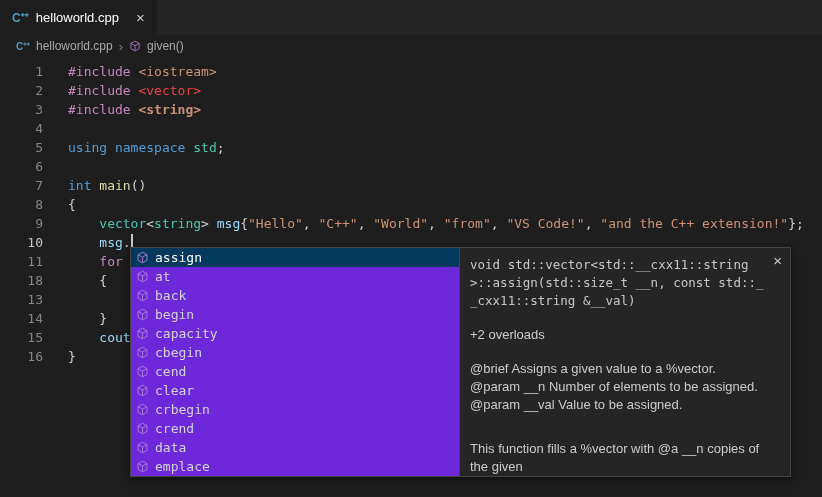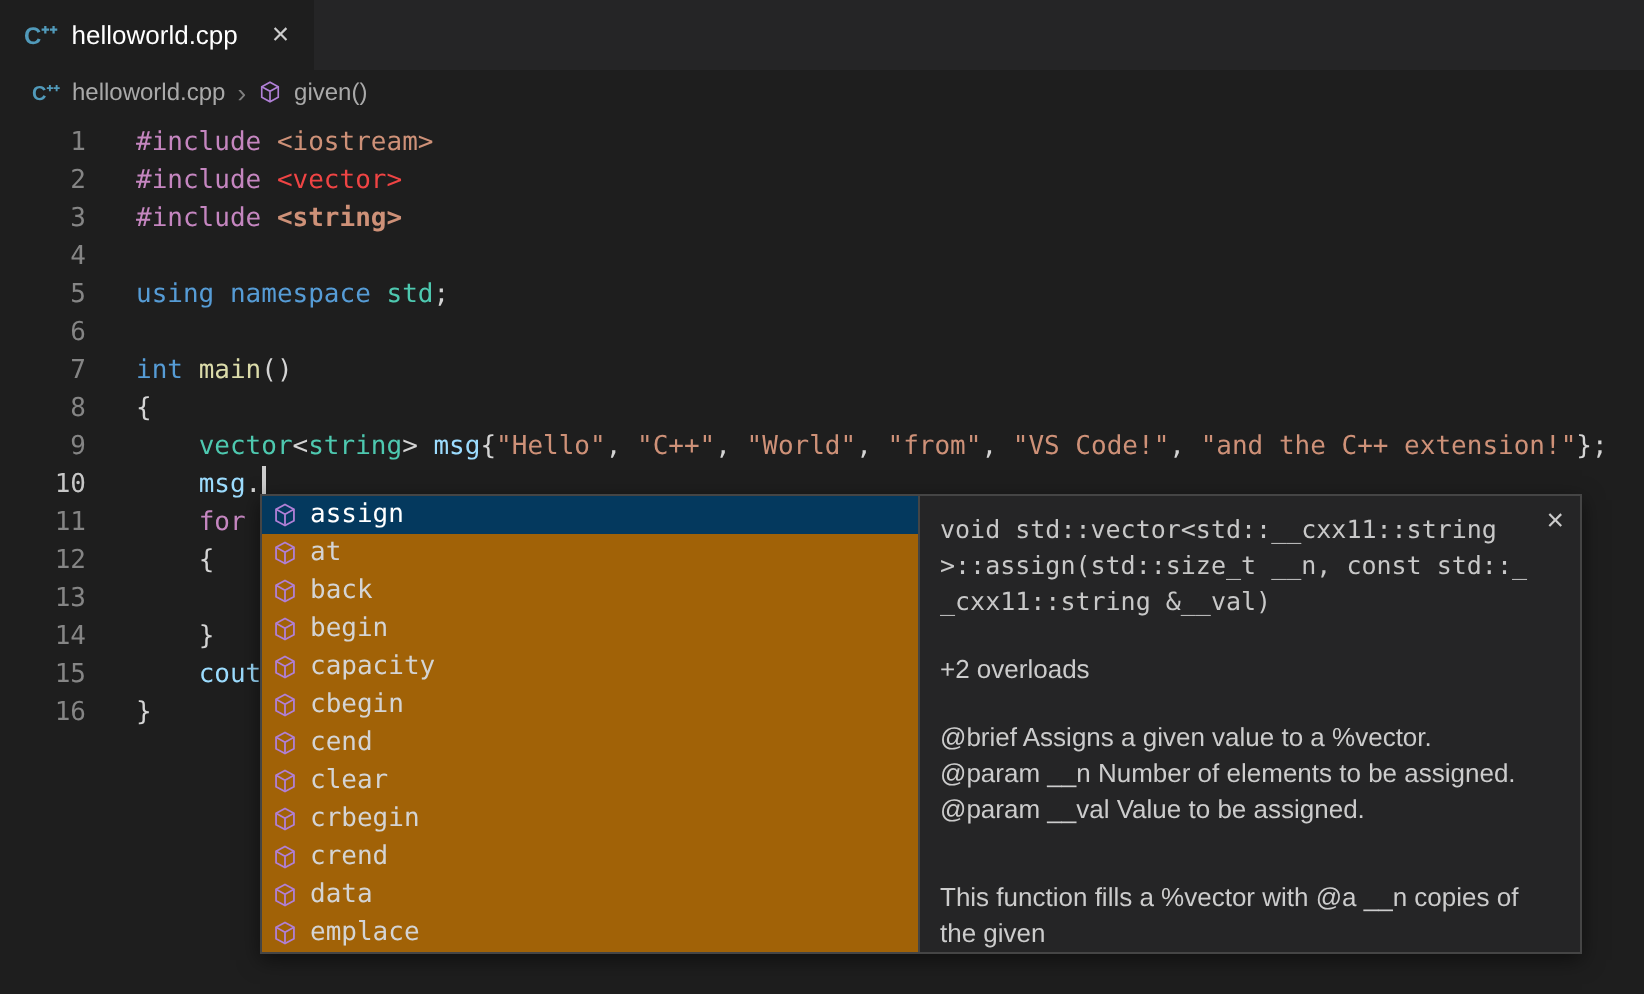--- a/index.html
+++ b/index.html
@@ -48,21 +48,21 @@
   }
 
   
   .suggest-widget {
     position:absolute; left:130px; top:247px;
     display:flex; z-index:10;
     box-shadow:0 3px 10px rgba(0,0,0,0.5);
   }
   .suggest-list {
     width:330px; height:230px; overflow:hidden;
-    background:#a16207; border:1px solid #454545;
+    background:#6d28d9; border:1px solid #454545;
   }
   .suggest-item {
     display:flex; align-items:center; gap:6px;
     height:19px; padding:0 5px;
     font-family:"DejaVu Sans Mono","Liberation Mono",monospace;
     font-size:13px; color:#d4d4d4; cursor:pointer; white-space:pre;
   }
   .suggest-item.selected { background:#04395e; color:#ffffff; }
 
   .suggest-docs {
@@ -115,21 +115,21 @@
       <div class="code-line"><span class="line-number">2</span><span class="line-content"><span style="color: rgb(197, 134, 192);">#include</span><span style="color: rgb(212, 212, 212);"> </span><span style="color: #ef4444;">&lt;vector&gt;</span></span></div>
       <div class="code-line"><span class="line-number">3</span><span class="line-content"><span style="color: rgb(197, 134, 192);">#include</span><span style="color: rgb(212, 212, 212);"> </span><span style="color: rgb(206, 145, 120); font-weight: bold;">&lt;string&gt;</span></span></div>
       <div class="code-line"><span class="line-number">4</span><span class="line-content"></span></div>
       <div class="code-line"><span class="line-number">5</span><span class="line-content"><span style="color: rgb(86, 156, 214);">using</span><span style="color: rgb(212, 212, 212);"> </span><span style="color: rgb(86, 156, 214);">namespace</span><span style="color: rgb(212, 212, 212);"> </span><span style="color: rgb(78, 201, 176);">std</span><span style="color: rgb(212, 212, 212);">;</span></span></div>
       <div class="code-line"><span class="line-number">6</span><span class="line-content"></span></div>
       <div class="code-line"><span class="line-number">7</span><span class="line-content"><span style="color: rgb(86, 156, 214);">int</span><span style="color: rgb(212, 212, 212);"> </span><span style="color: rgb(220, 220, 170);">main</span><span style="color: rgb(212, 212, 212);">()</span></span></div>
       <div class="code-line"><span class="line-number">8</span><span class="line-content"><span style="color: rgb(212, 212, 212);">{</span></span></div>
       <div class="code-line"><span class="line-number">9</span><span class="line-content"><span style="color: rgb(212, 212, 212);">    </span><span style="color: rgb(78, 201, 176);">vector</span><span style="color: rgb(212, 212, 212);">&lt;</span><span style="color: rgb(78, 201, 176);">string</span><span style="color: rgb(212, 212, 212);">&gt; </span><span style="color: rgb(156, 220, 254);">msg</span><span style="color: rgb(212, 212, 212);">{</span><span style="color: rgb(206, 145, 120);">"Hello"</span><span style="color: rgb(212, 212, 212);">, </span><span style="color: rgb(206, 145, 120);">"C++"</span><span style="color: rgb(212, 212, 212);">, </span><span style="color: rgb(206, 145, 120);">"World"</span><span style="color: rgb(212, 212, 212);">, </span><span style="color: rgb(206, 145, 120);">"from"</span><span style="color: rgb(212, 212, 212);">, </span><span style="color: rgb(206, 145, 120);">"VS Code!"</span><span style="color: rgb(212, 212, 212);">, </span><span style="color: rgb(206, 145, 120);">"and the C++ extension!"</span><span style="color: rgb(212, 212, 212);">};</span></span></div>
       <div class="code-line"><span class="line-number active">10</span><span class="line-content"><span style="color: rgb(212, 212, 212);">    </span><span style="color: rgb(156, 220, 254);">msg</span><span style="color: rgb(212, 212, 212);">.</span><span class="cursor"></span></span></div>
       <div class="code-line"><span class="line-number">11</span><span class="line-content"><span style="color: rgb(212, 212, 212);">    </span><span style="color: rgb(197, 134, 192);">for</span></span></div>
-      <div class="code-line"><span class="line-number">12</span><span class="line-content"><span style="color: rgb(212, 212, 212);">    </span><span style="color: rgb(212, 212, 212);">{</span></span></div>
+      <div class="code-line"><span class="line-number">18</span><span class="line-content"><span style="color: rgb(212, 212, 212);">    </span><span style="color: rgb(212, 212, 212);">{</span></span></div>
       <div class="code-line"><span class="line-number">13</span><span class="line-content"></span></div>
       <div class="code-line"><span class="line-number">14</span><span class="line-content"><span style="color: rgb(212, 212, 212);">    </span><span style="color: rgb(212, 212, 212);">}</span></span></div>
       <div class="code-line"><span class="line-number">15</span><span class="line-content"><span style="color: rgb(212, 212, 212);">    </span><span style="color: rgb(156, 220, 254);">cout</span></span></div>
       <div class="code-line"><span class="line-number">16</span><span class="line-content"><span style="color: rgb(212, 212, 212);">}</span></span></div>
     </div>
 </div>
 
 <div class="suggest-widget">
   <div class="suggest-list" id="suggest-list">
       <div class="suggest-item selected"><span class="method-icon"><svg viewBox="0 0 16 16" width="13" height="13" fill="none" stroke="#B180D7" stroke-width="1.1">

